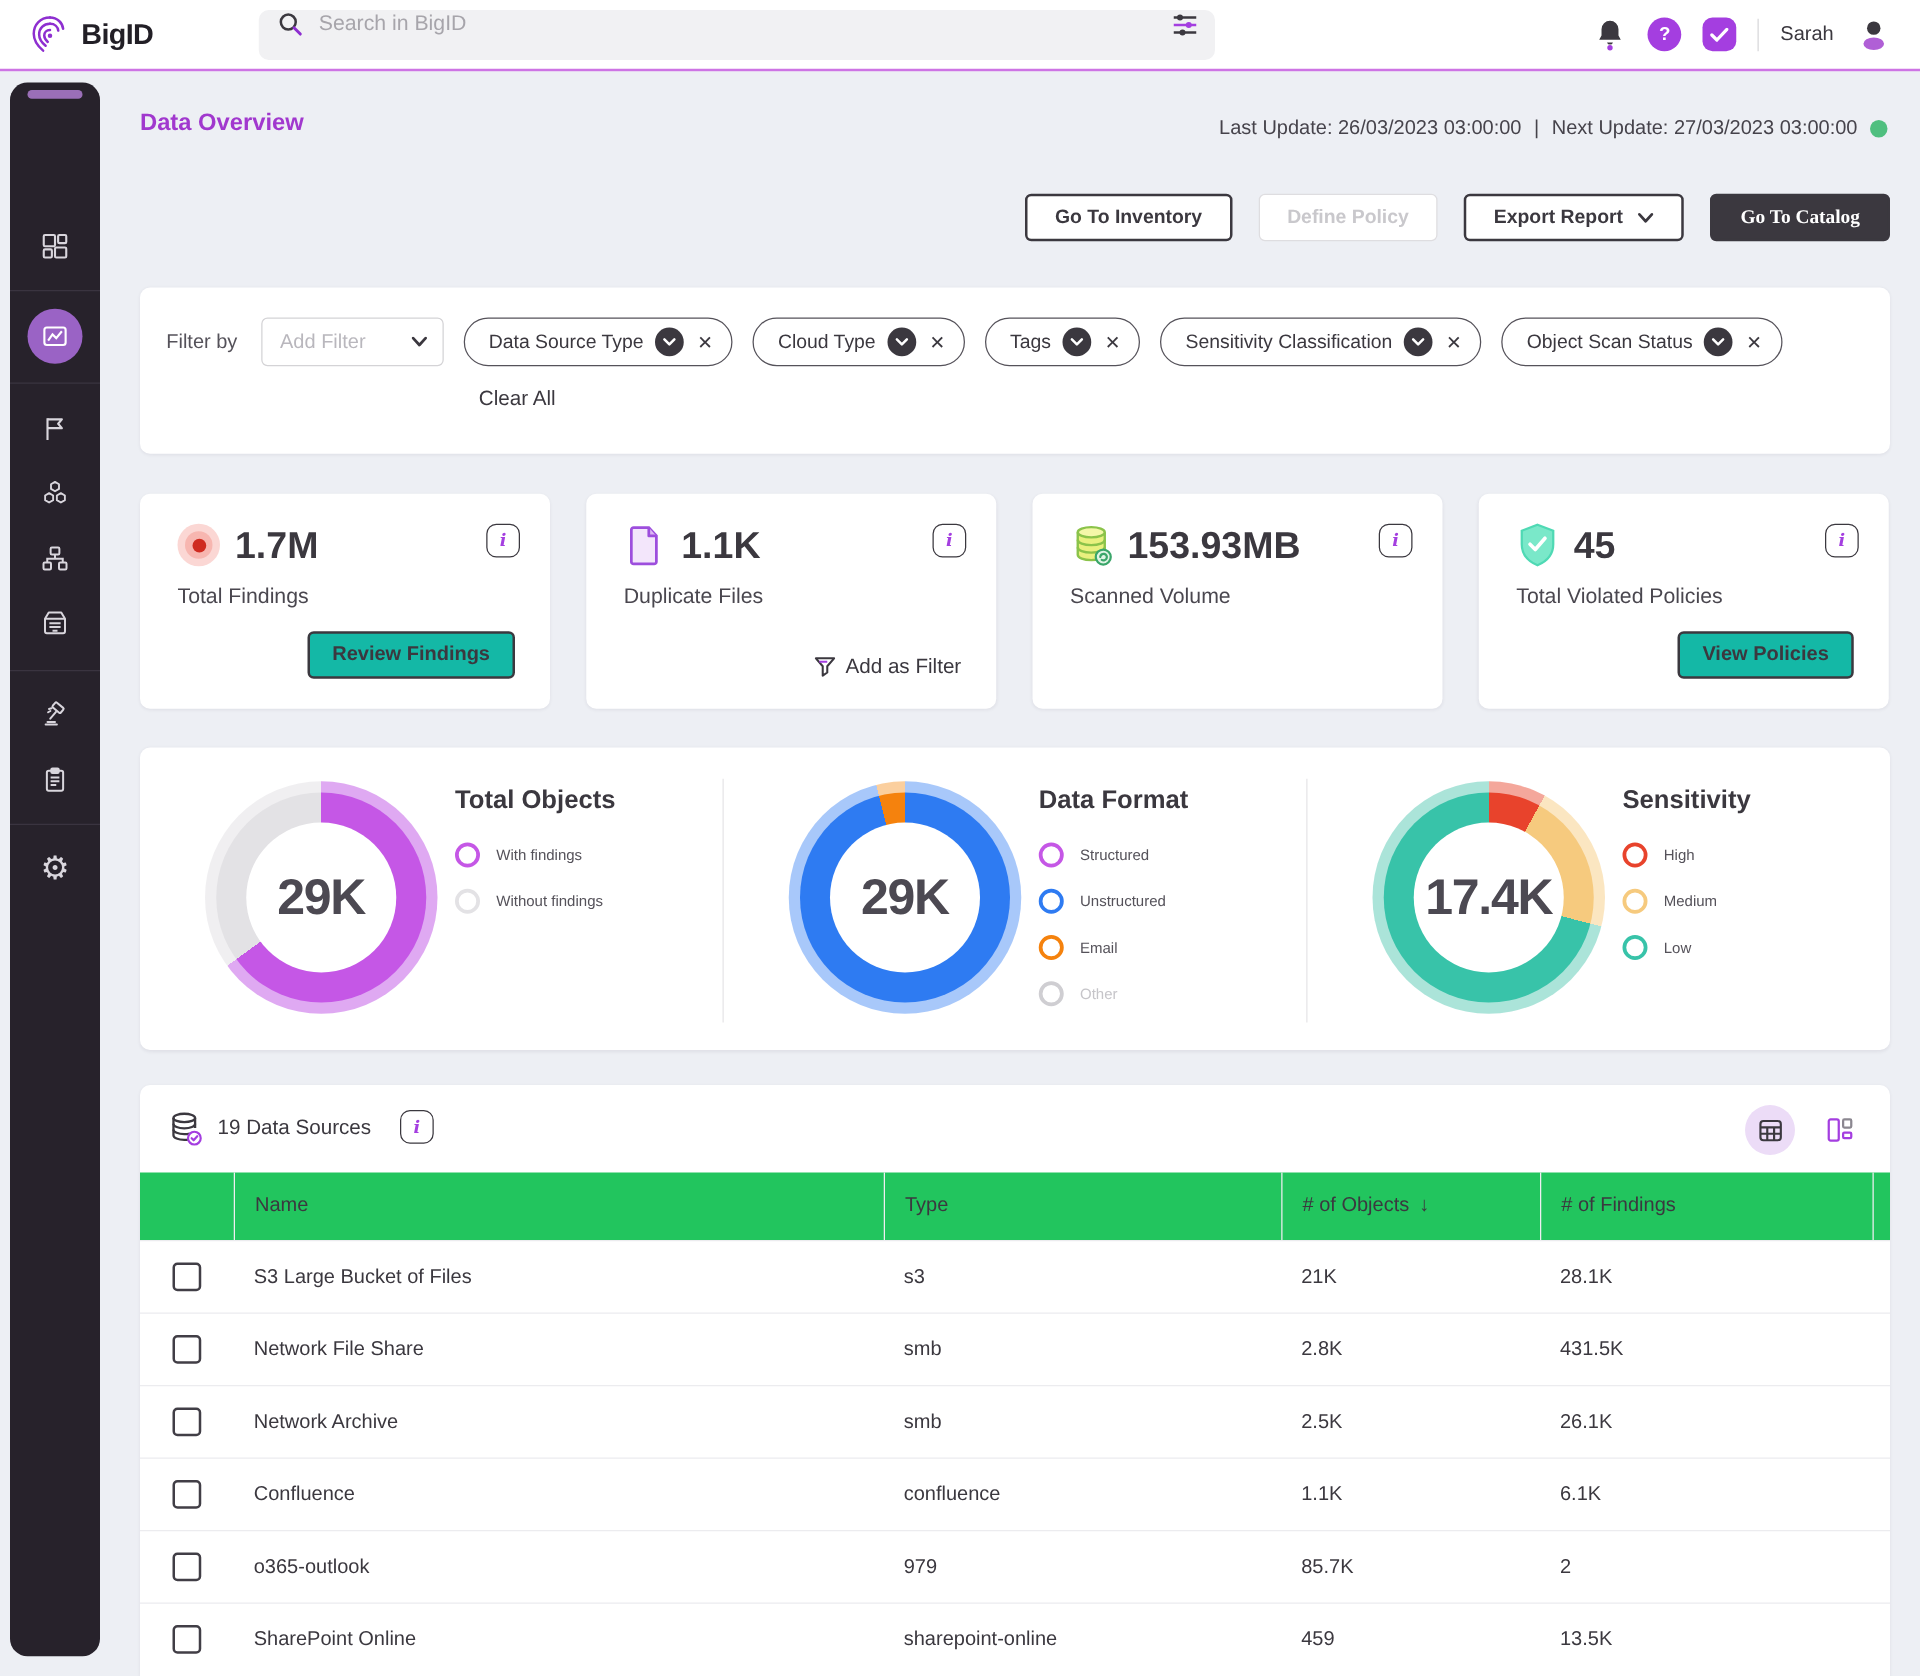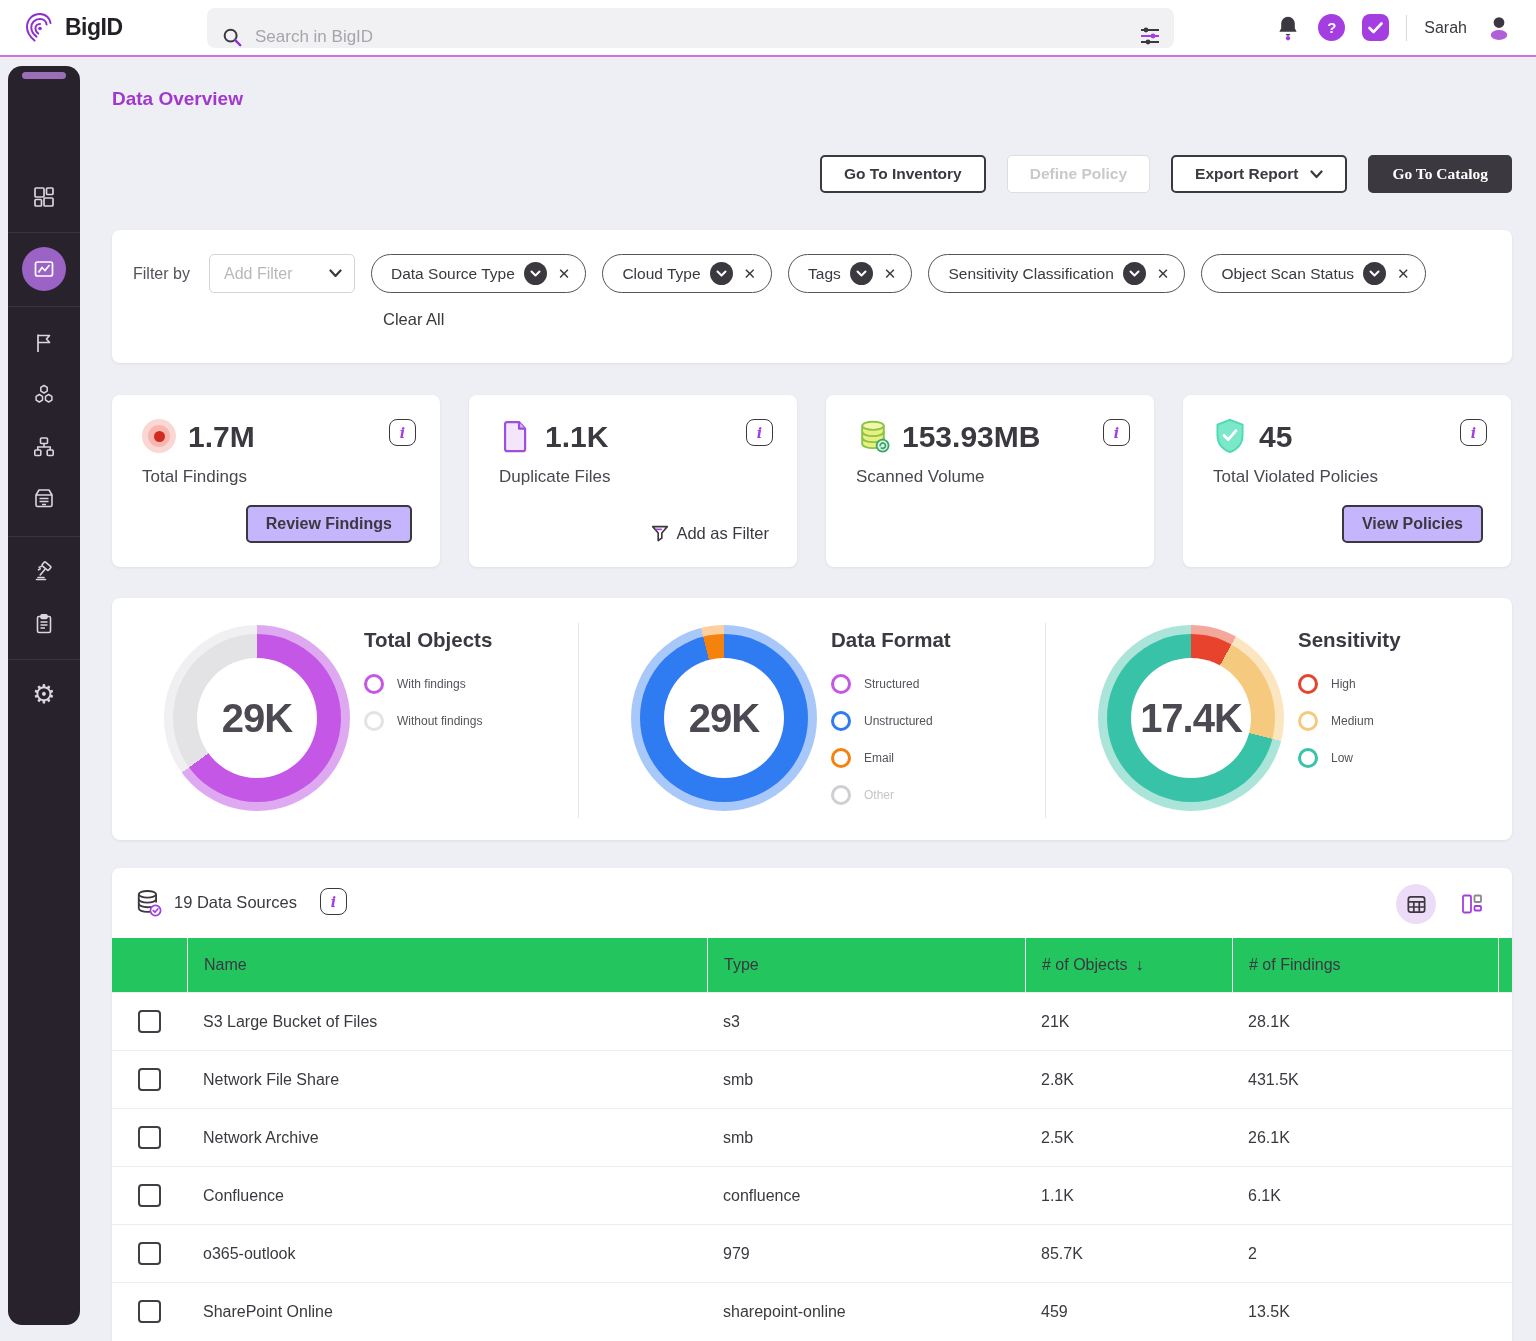--- a/index.html
+++ b/index.html
@@ -5,21 +5,21 @@
   html,body{margin:0;padding:0;}
   body{font-family:"Liberation Sans",sans-serif;background:#edeff4;color:#3b383f;}
   #app{position:relative;width:1536px;height:1341px;overflow:hidden;background:#edeff4;}
   .abs{position:absolute;}
   .card{position:absolute;background:#fff;border-radius:8px;box-shadow:0 1px 3px rgba(40,35,60,.07);}
 
   
   .topbar{position:absolute;left:0;top:0;width:1536px;height:55px;background:#fff;border-bottom:2px solid #cd74e4;z-index:5;}
   .brand{position:absolute;left:22px;top:10px;display:flex;align-items:center;gap:9px;}
   .brand-name{font-size:23px;font-weight:800;color:#221f26;letter-spacing:-.5px;}
-  .search{position:absolute;left:207px;top:8px;width:967px;height:40px;background:#f1f1f3;border-radius:8px;display:flex;align-items:flex-end;padding:0 12px 0 14px;box-sizing:border-box;}
+  .search{position:absolute;left:207px;top:8px;width:765px;height:40px;background:#f1f1f3;border-radius:8px;display:flex;align-items:flex-start;padding:0 12px 0 14px;box-sizing:border-box;}
   .search input{flex:1;border:none;background:transparent;outline:none;font-size:17px;color:#3b383f;font-family:"Liberation Sans",sans-serif;margin-left:10px;}
   .search input::placeholder{color:#a7a5ab;}
   .top-right{position:absolute;right:22px;top:0;height:55px;display:flex;align-items:center;gap:17px;}
   .circle-badge{width:27px;height:27px;border-radius:50%;background:#a43ee0;color:#fff;display:flex;align-items:center;justify-content:center;font-size:15px;font-weight:700;cursor:pointer;}
   .square-badge{width:27px;height:27px;border-radius:8px;background:#a43ee0;display:flex;align-items:center;justify-content:center;cursor:pointer;}
   .top-divider{width:1px;height:26px;background:#d8d7da;}
   .user-name{font-size:16px;color:#3b383f;}
 
   
   .sidebar{position:absolute;left:8px;top:66px;width:72px;height:1259px;background:#27222b;border-radius:14px;z-index:4;}
@@ -54,21 +54,21 @@
   .clear-all{position:absolute;left:271px;top:80px;font-size:16.5px;color:#3b383f;cursor:pointer;}
 
   
   .stat-card{top:395px;width:328px;height:172px;}
   .stat-icon{position:absolute;left:28px;top:22px;width:38px;height:38px;display:flex;align-items:center;justify-content:center;}
   .stat-value{position:absolute;left:76px;top:24px;font-size:30px;font-weight:600;color:#3b383f;line-height:36px;}
   .stat-label{position:absolute;left:30px;top:72px;font-size:17px;color:#4a474f;}
   .info-icon{position:absolute;right:24px;top:24px;width:27px;height:27px;border:1.7px solid #3b383f;border-radius:8px;display:flex;align-items:center;justify-content:center;box-sizing:border-box;cursor:pointer;}
   .info-icon span{font-family:"DejaVu Serif",serif;font-size:14px;font-weight:700;color:#a43ee0;font-style:italic;}
   .stat-action{position:absolute;right:28px;bottom:24px;}
-  .stat-btn{height:38px;padding:0 18px;border:2px solid #3b383f;border-radius:5px;background:#c4b5fd;font-size:16px;font-weight:600;color:#3b383f;font-family:"Liberation Sans",sans-serif;cursor:pointer;}
+  .stat-btn{height:38px;padding:0 18px;border:2px solid #3b383f;border-radius:5px;background:#14b8a6;font-size:16px;font-weight:600;color:#3b383f;font-family:"Liberation Sans",sans-serif;cursor:pointer;}
   .filter-link{display:flex;align-items:center;gap:6px;cursor:pointer;font-size:16.5px;color:#3b383f;}
   .target-outer{width:34px;height:34px;border-radius:50%;background:#fbd7d4;display:flex;align-items:center;justify-content:center;}
   .target-mid{width:22px;height:22px;border-radius:50%;background:#f7b6b0;display:flex;align-items:center;justify-content:center;}
   .target-dot{width:11px;height:11px;border-radius:50%;background:#cf2b20;}
 
   
   .donut-card{left:112px;top:598px;width:1400px;height:242px;}
   .vdiv{position:absolute;top:25px;height:195px;width:1px;background:#e6e5e8;}
   .donut-section{position:absolute;top:0;width:466px;height:242px;}
   .donut{position:absolute;left:52px;top:27px;width:186px;height:186px;}
@@ -247,20 +247,26 @@
           <rect x="9.3" y="9.3" width="5.4" height="5.4" rx="1.2" fill="#2d7ff0"></rect>
           <rect x="16.1" y="9.3" width="5.4" height="5.4" rx="1.2" fill="#e3305e"></rect>
         <rect x="2.5" y="16.1" width="5.4" height="5.4" rx="1.2" fill="#e3305e"></rect>
           <rect x="9.3" y="16.1" width="5.4" height="5.4" rx="1.2" fill="#9f7bea"></rect>
           <rect x="16.1" y="16.1" width="5.4" height="5.4" rx="1.2" fill="#2d7ff0"></rect>
       </svg>
     </div>
   </div>
 
   <div class="page-title">Data Overview</div>
+  <div class="update-line">
+    <span>Last Update: 26/03/2023 03:00:00</span>
+    <span>|</span>
+    <span>Next Update: 27/03/2023 03:00:00</span>
+    <span class="status-dot"></span>
+  </div>
 
   <div class="actions" id="action-buttons">
       <button class="btn btn-outline">
         <span>Go To Inventory</span>
       </button>
       <button class="btn btn-disabled">
         <span>Define Policy</span>
       </button>
       <button class="btn btn-outline">
         <span>Export Report</span>

